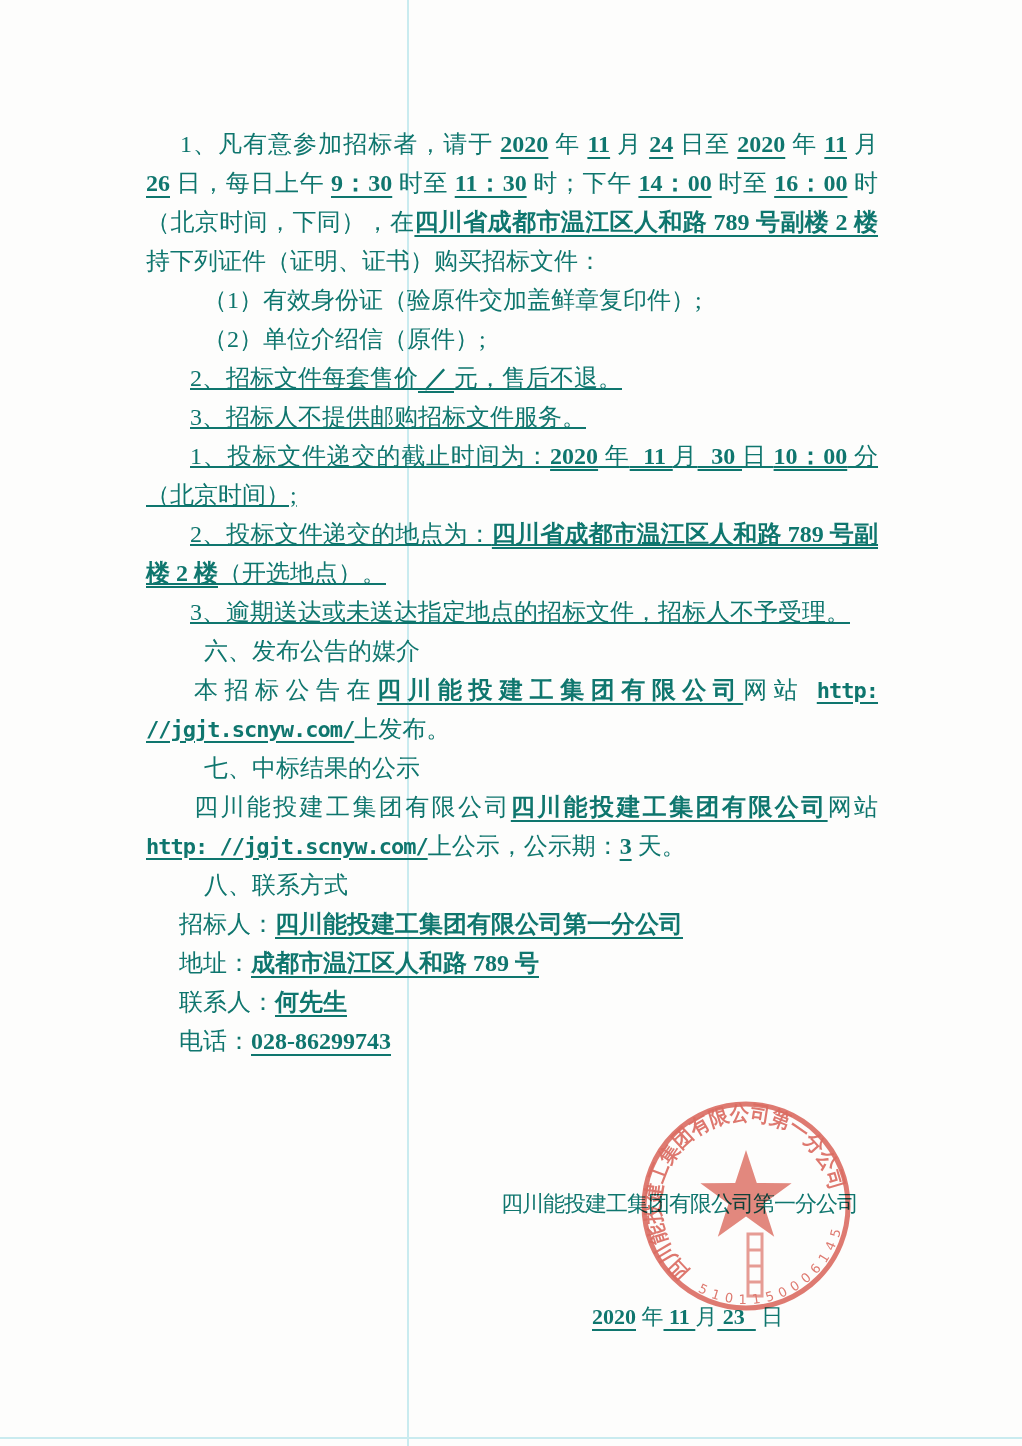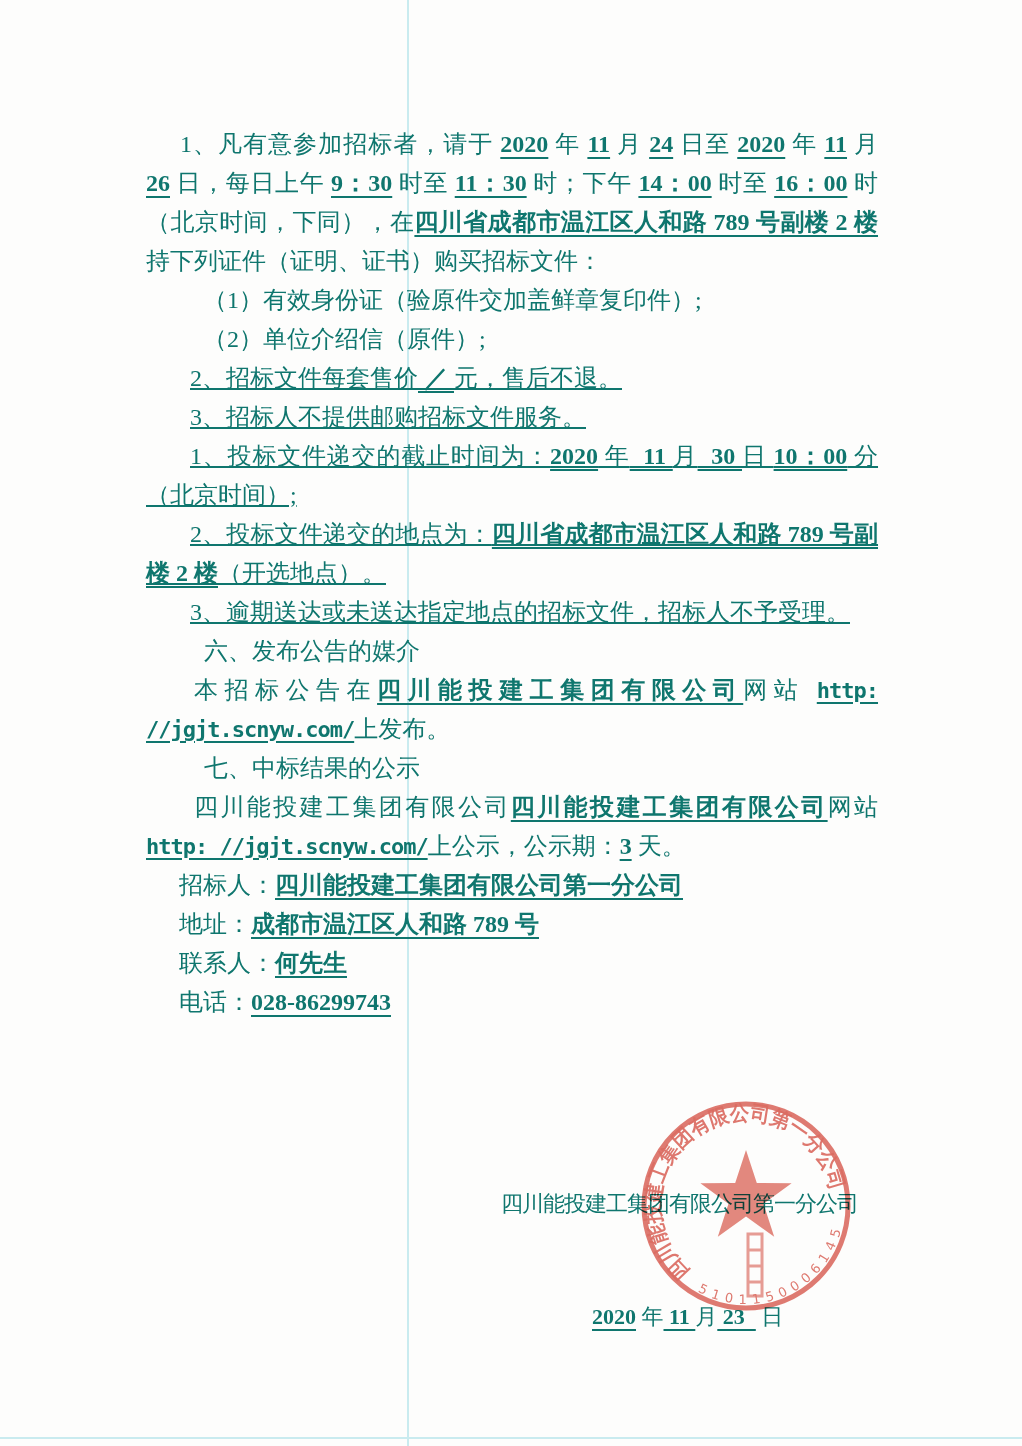--- a/index.html
+++ b/index.html
@@ -75,20 +75,21 @@
       <p class="para v-sub"><span class="seg-p">（2）单位介绍信（原件）;</span></p>
       <p class="para v-num2"><span class="seg-p">2、招标文件每套售价</span><span class="seg-bu">&nbsp;／&nbsp;</span><span class="seg-p">元，售后不退。</span></p>
       <p class="para v-num2"><span class="seg-p">3、招标人不提供邮购招标文件服务。</span></p>
       <p class="para v-num2"><span class="seg-p">1、投标文件递交的截止时间为：</span><span class="seg-bu">2020</span><span class="seg-p"> 年</span><span class="seg-bu">&nbsp;&nbsp;11&nbsp;</span><span class="seg-p">月</span><span class="seg-bu">&nbsp;&nbsp;30&nbsp;</span><span class="seg-p">日 </span><span class="seg-bu">10：00</span><span class="seg-p"> 分（北京时间）;</span></p>
       <p class="para v-num2"><span class="seg-p">2、投标文件递交的地点为：</span><span class="seg-bu">四川省成都市温江区人和路 789 号副楼 2 楼</span><span class="seg-p">（开选地点）。</span></p>
       <p class="para v-num2"><span class="seg-p">3、逾期送达或未送达指定地点的招标文件，招标人不予受理。</span></p>
       <p class="para v-head"><span class="seg-p">六、发布公告的媒介</span></p>
       <p class="para v-body"><span class="seg-p">本招标公告在</span><span class="seg-bu">四川能投建工集团有限公司</span><span class="seg-p">网站 </span><span class="seg-url">http: //jgjt.scnyw.com/</span><span class="seg-p">上发布。</span></p>
       <p class="para v-head"><span class="seg-p">七、中标结果的公示</span></p>
       <p class="para v-body"><span class="seg-p">四川能投建工集团有限公司</span><span class="seg-bu">四川能投建工集团有限公司</span><span class="seg-p">网站 </span><span class="seg-url">http: //jgjt.scnyw.com/</span><span class="seg-p">上公示，公示期：</span><span class="seg-bu">3</span><span class="seg-p"> 天。</span></p>
+      <p class="para v-head"><span class="seg-p">八、联系方式</span></p>
       <p class="para v-contact"><span class="seg-p">招标人：</span><span class="seg-bu">四川能投建工集团有限公司第一分公司</span></p>
       <p class="para v-contact"><span class="seg-p">地址：</span><span class="seg-bu">成都市温江区人和路 789 号</span></p>
       <p class="para v-contact"><span class="seg-p">联系人：</span><span class="seg-bu">何先生</span></p>
       <p class="para v-contact"><span class="seg-p">电话：</span><span class="seg-bu">028-86299743</span></p>
     </div>
 
   <div class="sig-company">四川能投建工集团有限公司第一分公司</div>
   <div class="sig-date"><span class="seg-bu">2020</span><span class="seg-p"> 年</span><span class="seg-bu">&nbsp;11&nbsp;</span><span class="seg-p">月</span><span class="seg-bu">&nbsp;23&nbsp;&nbsp;</span><span class="seg-p"> 日</span></div>
 
   <svg class="seal" viewBox="0 0 220 220" xmlns="http://www.w3.org/2000/svg">

